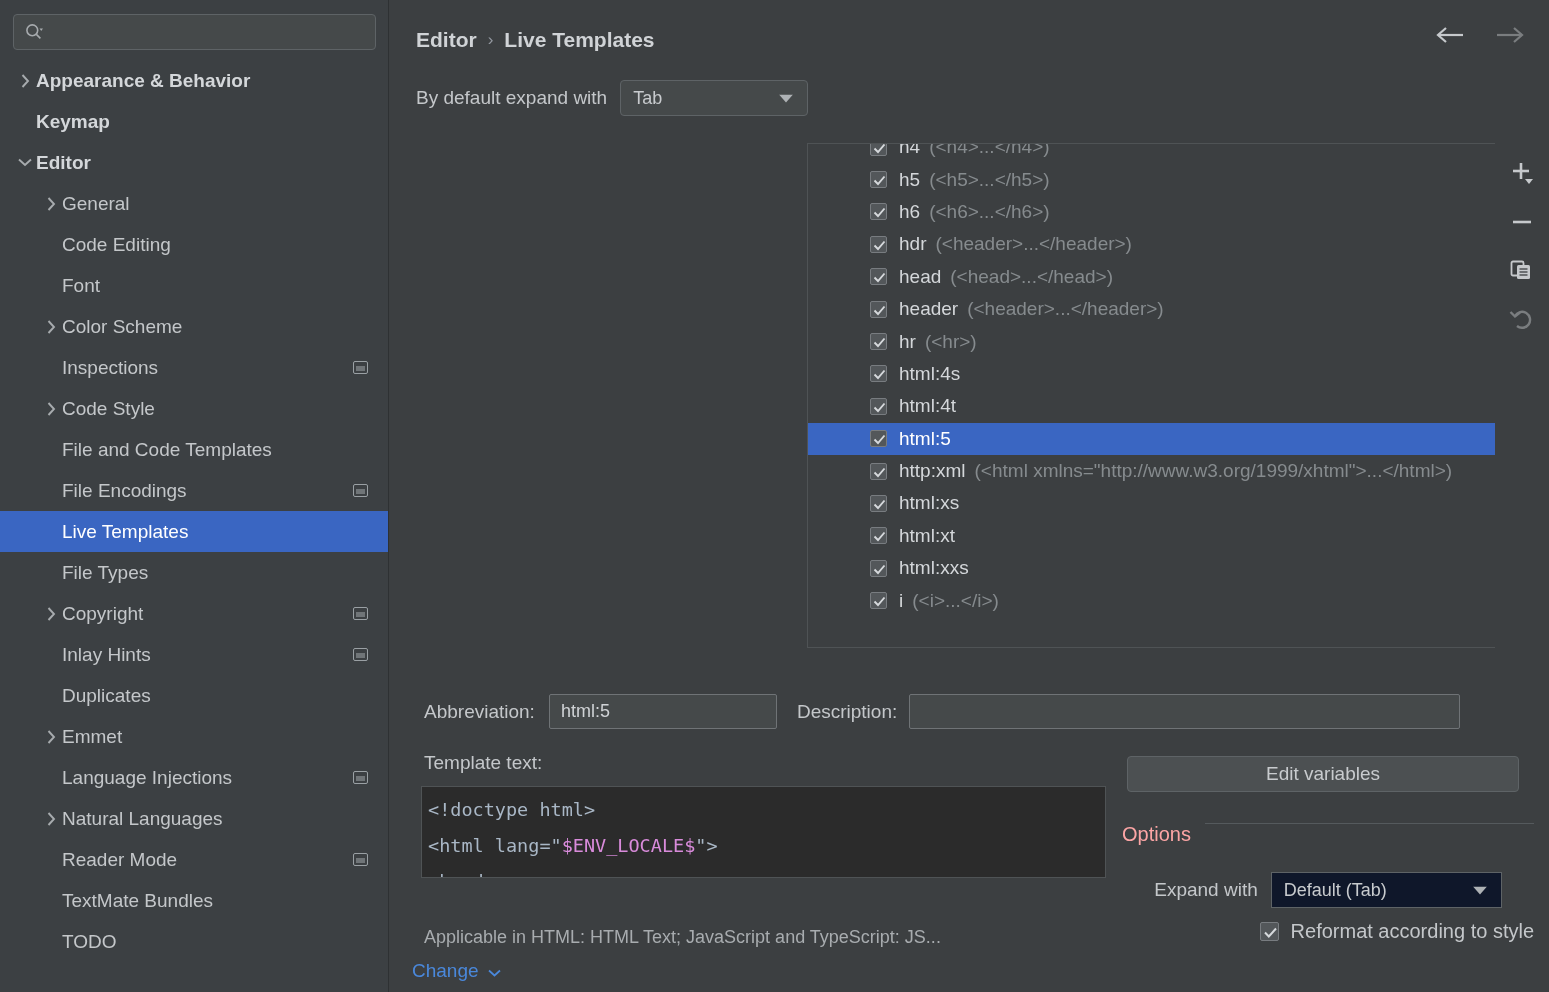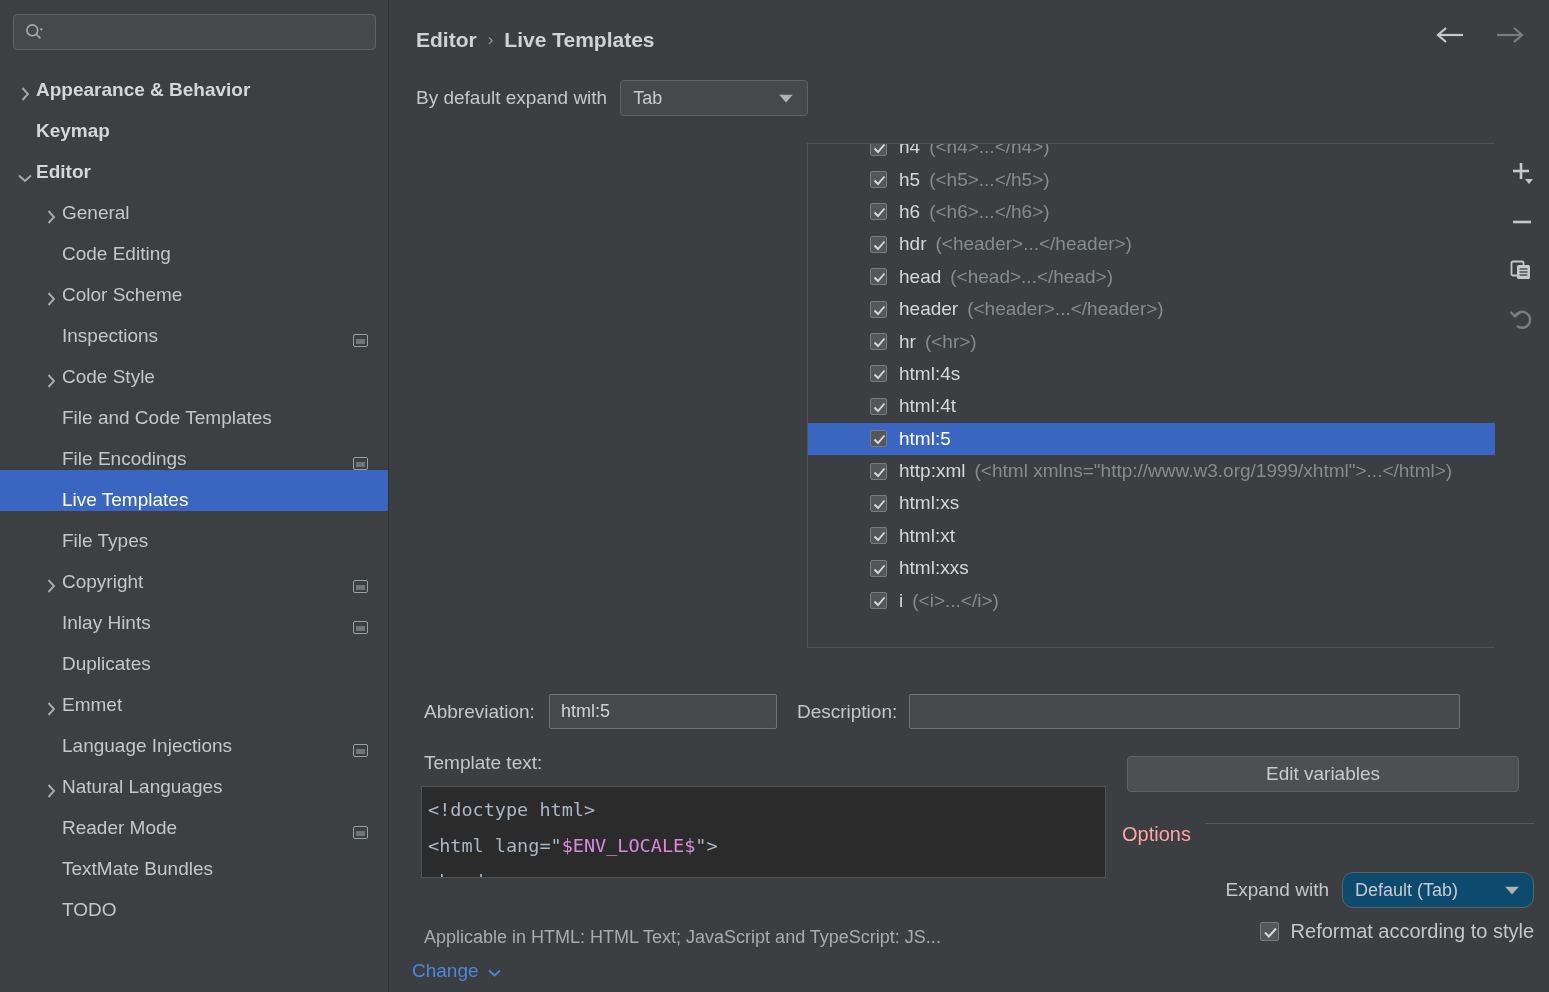--- a/index.html
+++ b/index.html
@@ -34,21 +34,21 @@
   .search-icon { width: 20px; height: 20px; display:block; }
   .search-input {
     background: transparent; border: none; outline: none;
     color: #C8CBCE; font-size: 15px; font-family: "Liberation Sans", sans-serif;
     flex: 1; margin-left: 4px;
   }
   .search-input::placeholder { color: #7A7F82; }
 
   .tree { margin-top: 10px; }
   .tree-item {
-    display: flex; align-items: flex-end;
+    display: flex; align-items: center;
     height: 41px;
     padding-left: 14px; padding-right: 20px;
     font-size: 19px;
     color: #C4C7CA;
     cursor: default;
     white-space: nowrap;
   }
   .tree-item.lvl0 .lbl { font-weight: bold; color: #D4D7DA; }
   .tree-item.selected { background: #3A66C2; }
   .tree-item.selected .lbl { color: #FFFFFF; }
@@ -218,27 +218,27 @@
     width: 412px;
     display: flex; align-items: flex-start;
     font-size: 20px; color: #fca5a5;
   }
   .options-hdr .rule {
     flex: 1 1 auto; height: 1px; background: #555A5D; margin-left: 14px;
   }
   .expand-with-row {
     position: absolute; left: 1122px; top: 872px;
     width: 412px;
-    display: flex; align-items: center; justify-content: flex-end;
+    display: flex; align-items: center; justify-content: center;
     font-size: 19px; color: #C4C7CA;
   }
   .combo2 {
     margin-left: 13px;
-    height: 36px; width: 192px;
-    background: #0c4a6e; border: 1px solid #5E6366; border-radius: 11px;
+    height: 36px; width: 231px;
+    background: #0f172a; border: 1px solid #5E6366; border-radius: 0;
     display: flex; align-items: center; padding: 0 12px;
     font-size: 18px; color: #C8CBCE; position: relative; cursor: default;
   }
   .combo2 .caret { position: absolute; right: 14px; top: 50%; transform: translateY(-50%); }
   .reformat-row {
     position: absolute; left: 1122px; top: 920px;
     width: 412px;
     display: flex; align-items: center; justify-content: flex-end;
     font-size: 20px; color: #C4C7CA;
   }
@@ -287,20 +287,24 @@
           <span class="chev indent1">
             <svg width="9" height="14" viewBox="0 0 9 14">
               <polyline points="1.5,1 7,7 1.5,13" fill="none" stroke="#A7ABAE" stroke-width="1.9"></polyline>
             </svg>
           </span>
           <span class="lbl">General</span>
         </div>
         <div class="tree-item lvl1">
           <span class="chev indent1"></span>
           <span class="lbl">Code Editing</span>
+        </div>
+        <div class="tree-item lvl1">
+          <span class="chev indent1"></span>
+          <span class="lbl">Font</span>
         </div>
         <div class="tree-item lvl1">
           <span class="chev indent1">
             <svg width="9" height="14" viewBox="0 0 9 14">
               <polyline points="1.5,1 7,7 1.5,13" fill="none" stroke="#A7ABAE" stroke-width="1.9"></polyline>
             </svg>
           </span>
           <span class="lbl">Color Scheme</span>
         </div>
         <div class="tree-item lvl1">

